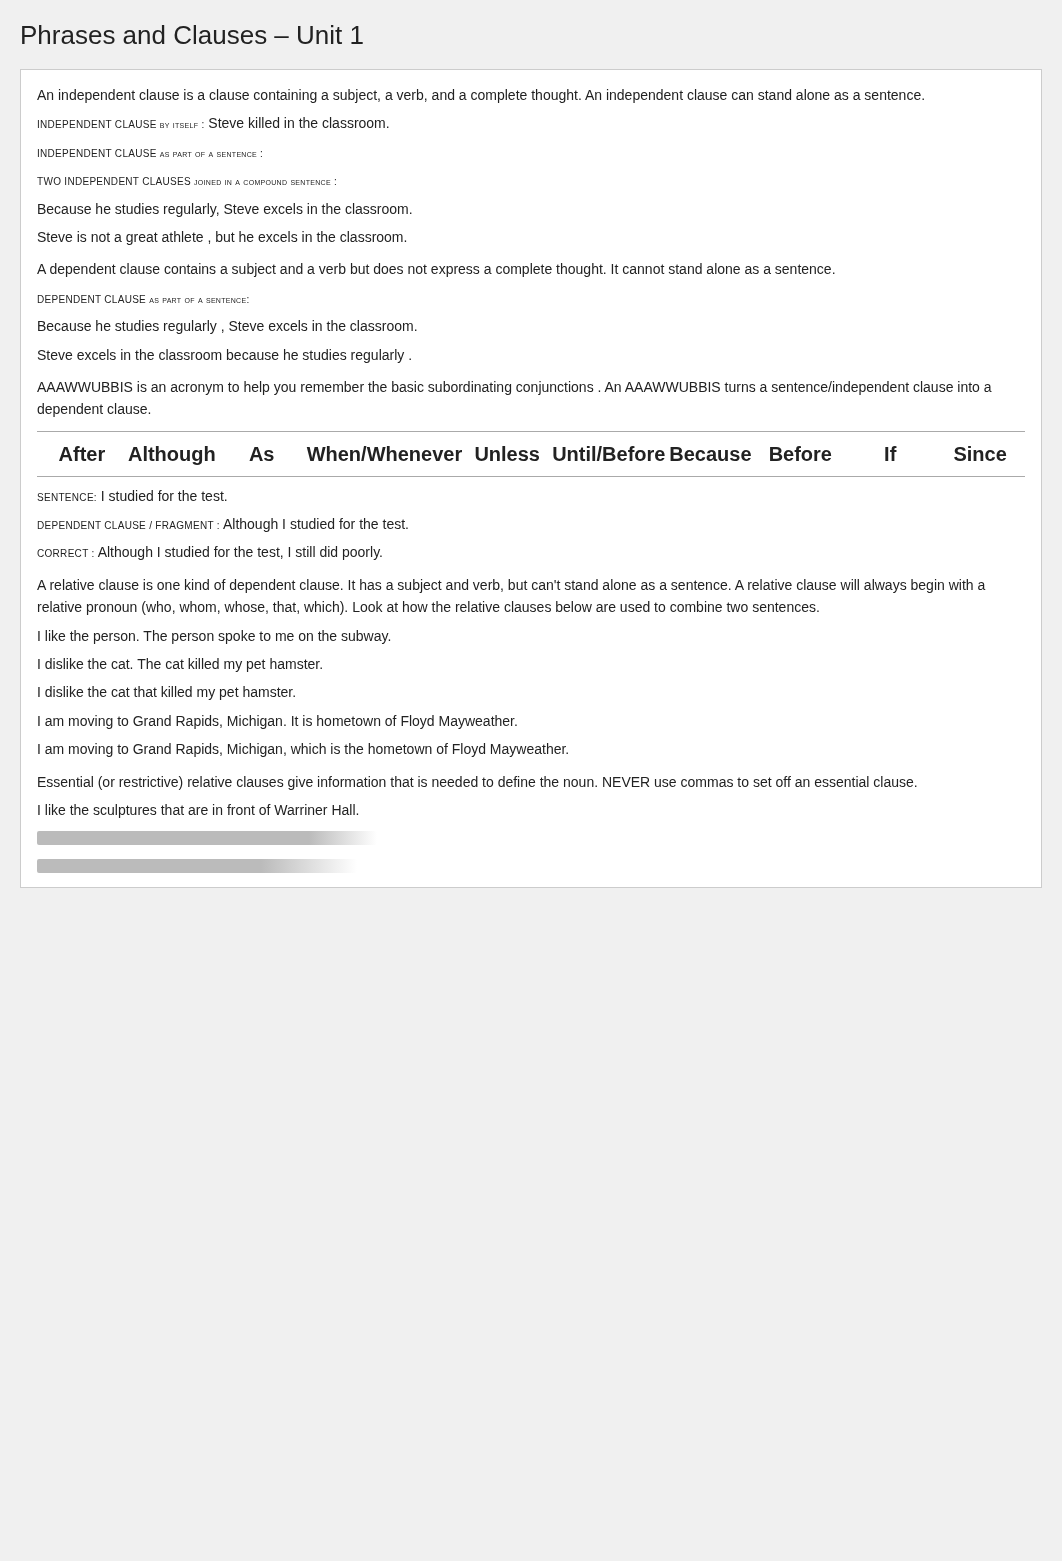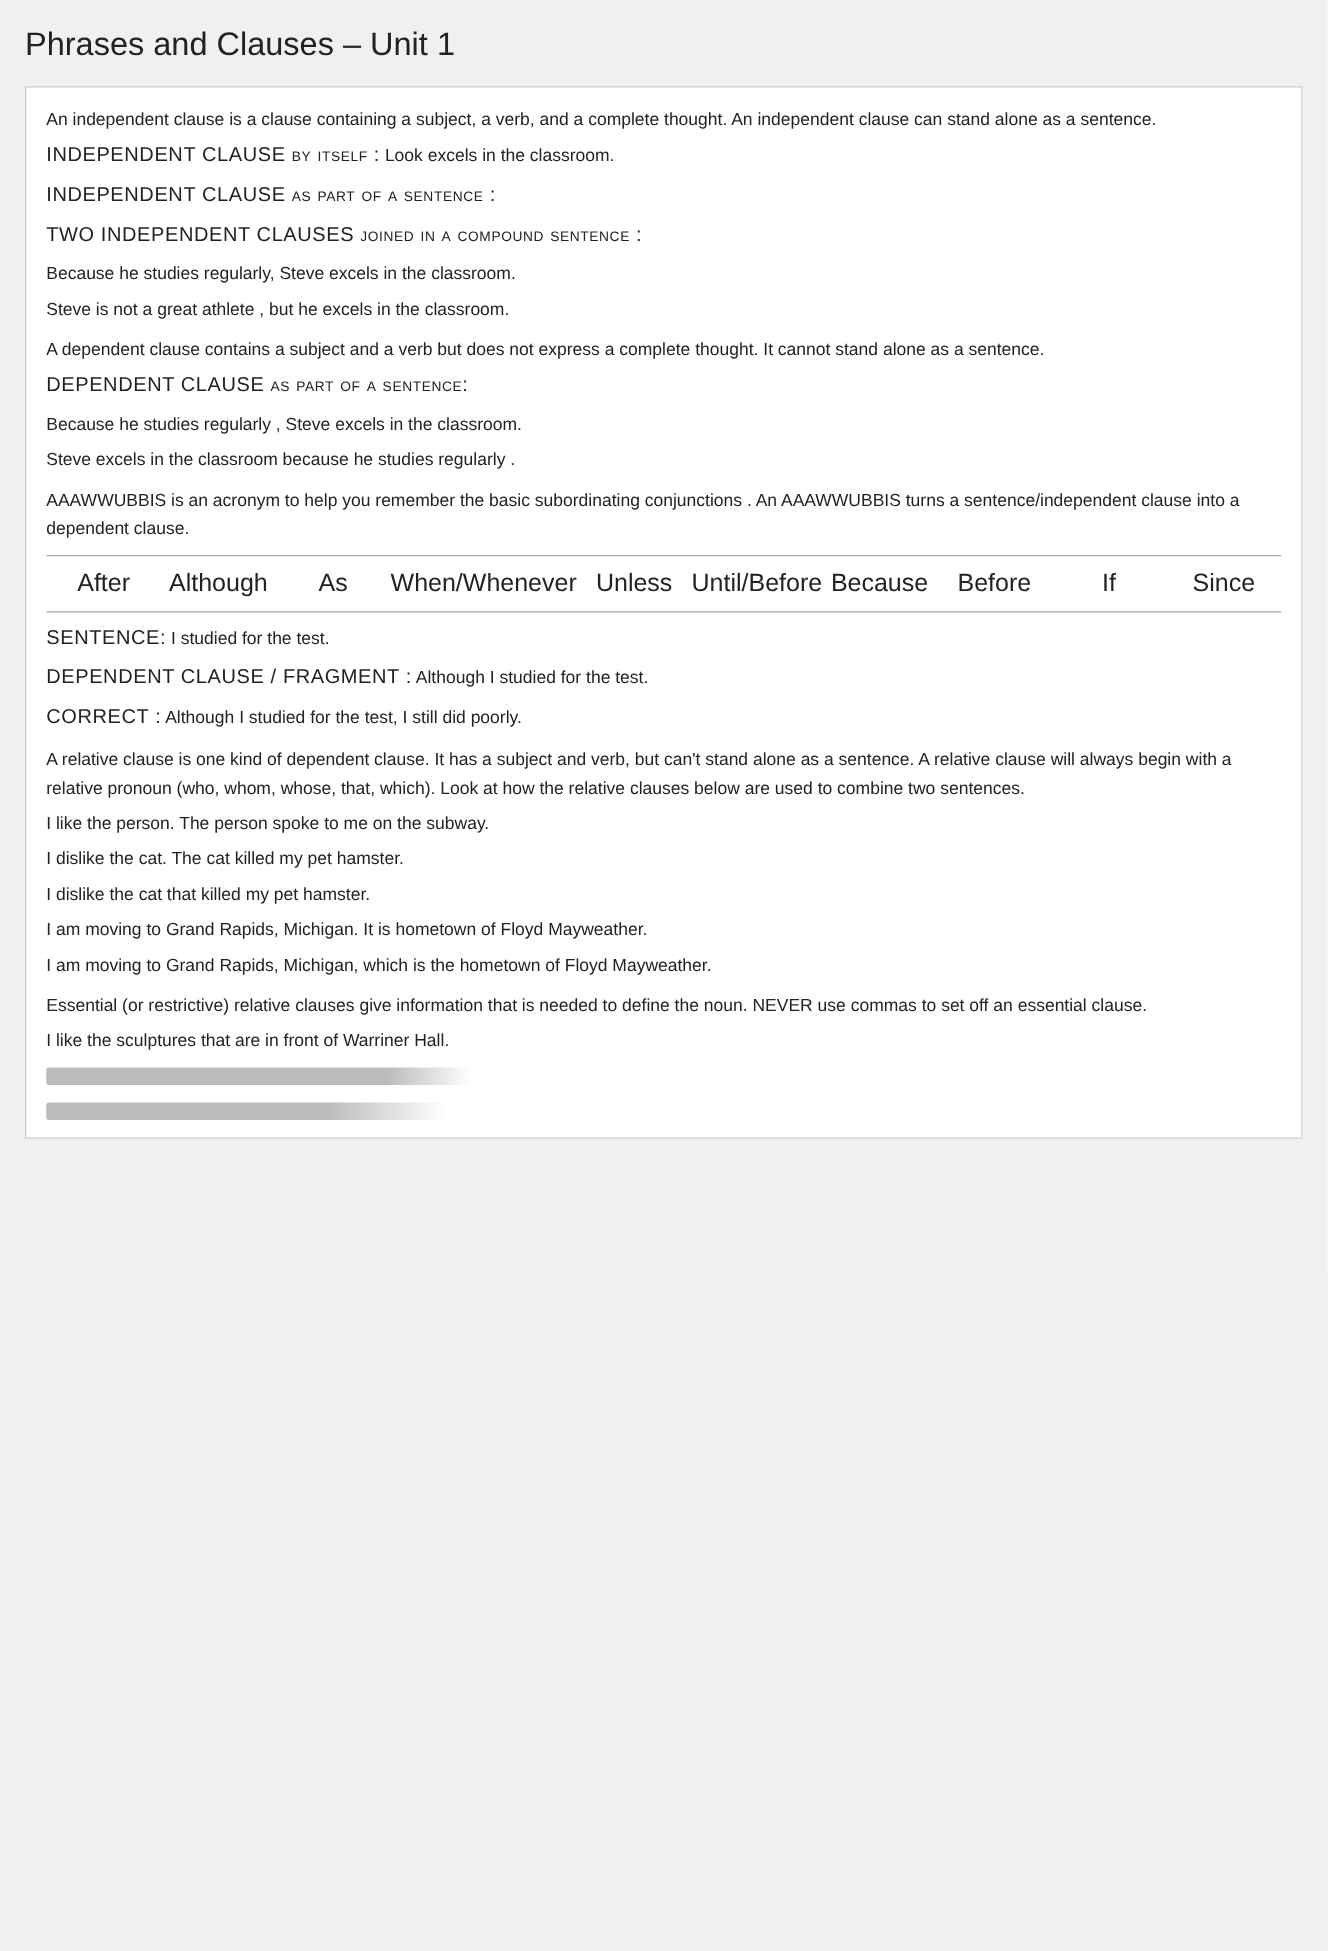--- a/index.html
+++ b/index.html
@@ -36,29 +36,29 @@
     .section-block {
       margin-bottom: 10px;
     }
 
     .section-block p {
       margin-bottom: 6px;
     }
 
     .label-text {
       font-variant: small-caps;
-      font-size: 16px;
+      font-size: 10px;
       letter-spacing: 0.03em;
     }
 
     .conjunction-row {
       display: flex;
-      justify-content: space-between;
+      justify-content: center;
       font-size: 20px;
-      font-weight: normal;
+      font-weight: bold;
       border-bottom: 1px solid #aaa;
       border-top: 1px solid #aaa;
       padding: 6px 0;
       margin: 8px 0;
     }
 
     .conjunction-row span {
       flex: 1;
       text-align: center;
     }
@@ -82,21 +82,21 @@
 <body>
 
 <h1 class="page-title">Phrases and Clauses – Unit 1</h1>
 
 <div class="main-box">
 
   <div class="section-block">
     <p>An independent clause   is a clause containing a subject, a verb, and a complete thought.  An independent clause can stand alone as a sentence.</p>
     <p>
       <span class="label-text">INDEPENDENT CLAUSE by itself  :</span>
-      <span>   Look excels in the classroom.</span>
+      <span>   Steve killed in the classroom.</span>
     </p>
     <p>
       <span class="label-text">INDEPENDENT CLAUSE as part of a sentence    :</span>
     </p>
     <p>
       <span class="label-text">TWO INDEPENDENT CLAUSES joined in a compound sentence     :</span>
     </p>
     <p>Because he studies regularly,  Steve excels in the classroom.</p>
     <p>Steve is not a great athlete , but he excels in the classroom.</p>
   </div>

